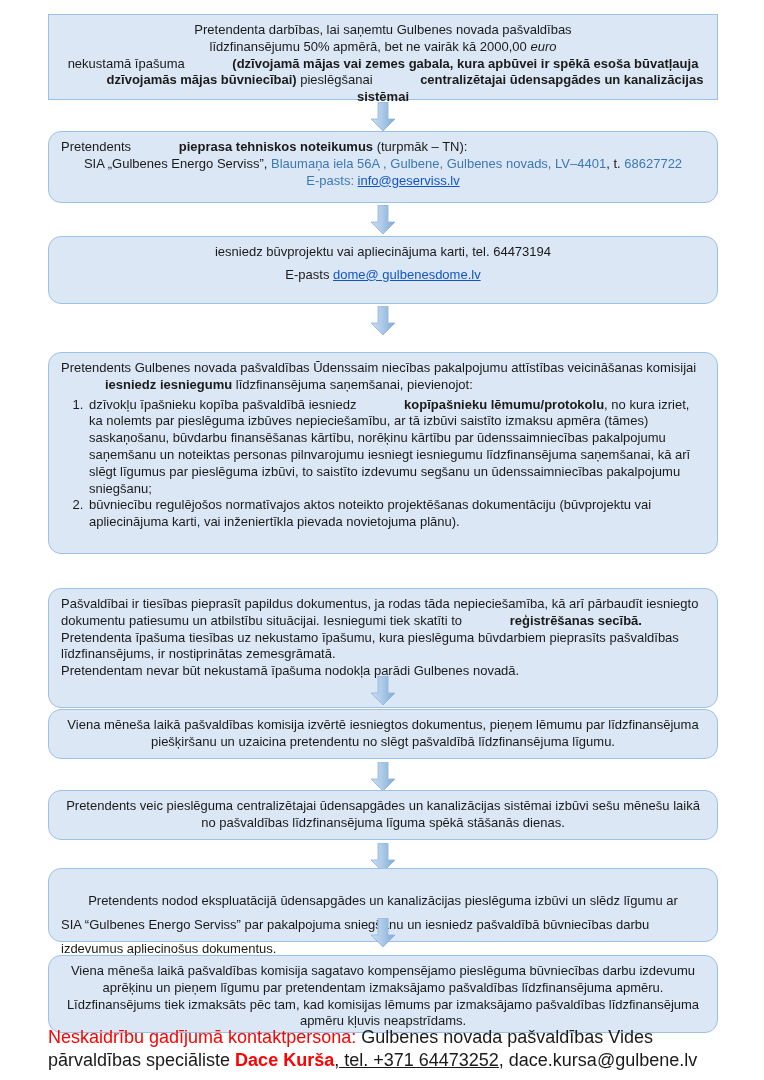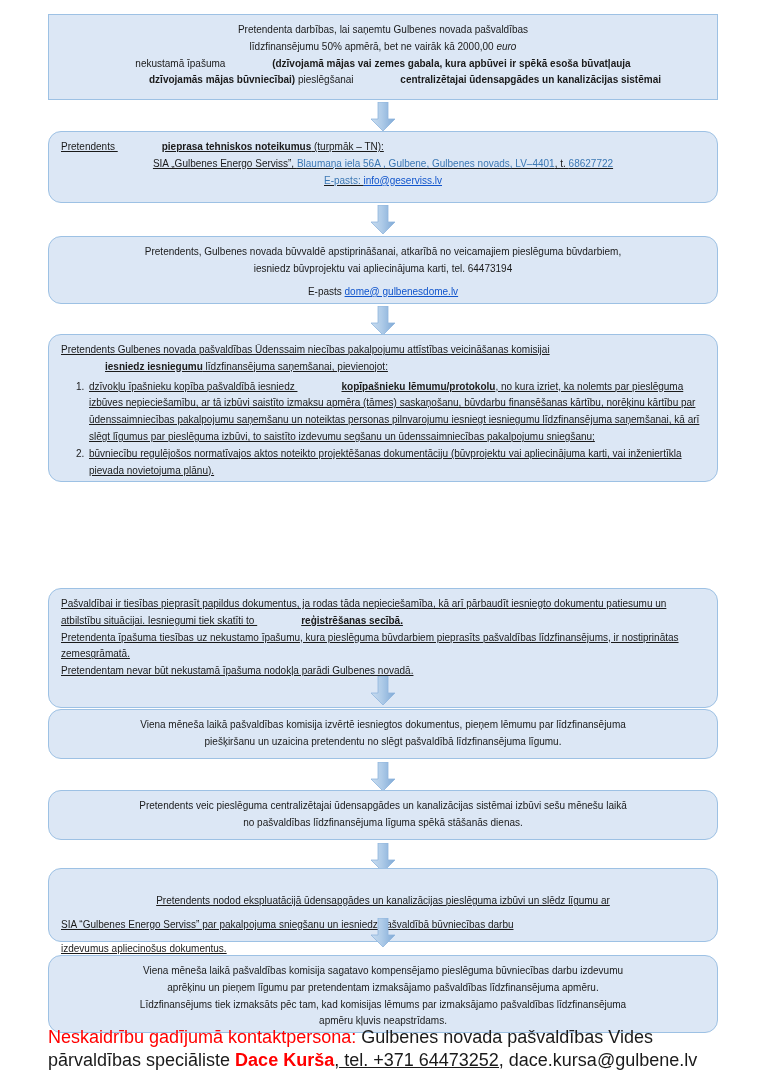--- a/index.html
+++ b/index.html
@@ -30,25 +30,25 @@
     left: 48px;
     width: 670px;
     background: #dce7f5;
     border: 1px solid #9dc1e4;
     color: #1a1a1a;
   }
   .box.rounded { border-radius: 13px; }
   .box.sharp  { border-radius: 0px; }
   .box-inner {
     padding: 7px 12px 7px 12px;
-    font-size: 10px;
+    font-size: 13px;
     line-height: 16.8px;
   }
   .c  { text-align: center; }
-  .l  { text-align: left; text-decoration: underline; }
+  .l  { text-align: left; }
   b.s { font-weight: bold; padding-left: 44px; }
   i.s { font-style: italic; }
   .blue-txt { color: #3c78b4; }
   .link {
     color: #1155cc;
     text-decoration: underline;
     margin-top: 8px;
   }
   .link-dark {
     color: #1a1a1a;
@@ -118,33 +118,32 @@
   </div>
 
   <div class="arrow" style="top:205px;">
     <svg width="26" height="30" viewBox="0 0 26 30" xmlns="http://www.w3.org/2000/svg">
       <polygon points="8,0 18,0 18,17 25,17 13,29 1,17 8,17" fill="url(#ag)" stroke="#8fb5dd" stroke-width="0.8"></polygon>
     </svg>
   </div>
 
   <div class="box rounded" style="top:236px; height:68px;">
     <div class="box-inner c">
-      <div><span>Pretendents, Gulbenes novada būvvaldē apstiprināšanai, atkarībā no veicamajiem pieslēguma būvdarbiem,</span></div>
       <div><span>iesniedz būvprojektu vai apliecinājuma karti, tel. 64473194</span></div>
       <div style="margin-top:6px;"><span>E-pasts </span><a class="link" href="#">dome@ gulbenesdome.lv</a></div>
     </div>
   </div>
 
   <div class="arrow" style="top:306px;">
     <svg width="26" height="30" viewBox="0 0 26 30" xmlns="http://www.w3.org/2000/svg">
       <polygon points="8,0 18,0 18,17 25,17 13,29 1,17 8,17" fill="url(#ag)" stroke="#8fb5dd" stroke-width="0.8"></polygon>
     </svg>
   </div>
 
-  <div class="box rounded" style="top:334px; height:148px;">
+  <div class="box rounded" style="top:352px; height:202px;">
     <div class="box-inner l">
       <div><span>Pretendents Gulbenes novada pašvaldības Ūdenssaim niecības pakalpojumu attīstības veicināšanas komisijai</span></div>
       <div><b class="s">iesniedz iesniegumu</b><span> līdzfinansējuma saņemšanai, pievienojot:</span></div>
       <ol class="numlist">
         <li><span>dzīvokļu īpašnieku kopība pašvaldībā iesniedz </span><b class="s">kopīpašnieku lēmumu/protokolu</b><span>, no kura izriet, ka nolemts par pieslēguma izbūves nepieciešamību, ar tā izbūvi saistīto izmaksu apmēra (tāmes) saskaņošanu, būvdarbu finansēšanas kārtību, norēķinu kārtību par ūdenssaimniecības pakalpojumu saņemšanu un noteiktas personas pilnvarojumu iesniegt iesniegumu līdzfinansējuma saņemšanai, kā arī slēgt līgumus par pieslēguma izbūvi, to saistīto izdevumu segšanu un ūdenssaimniecības pakalpojumu sniegšanu;</span></li>
         <li><span>būvniecību regulējošos normatīvajos aktos noteikto projektēšanas dokumentāciju (būvprojektu vai apliecinājuma karti, vai inženiertīkla pievada novietojuma plānu).</span></li>
       </ol>
     </div>
   </div>
 

